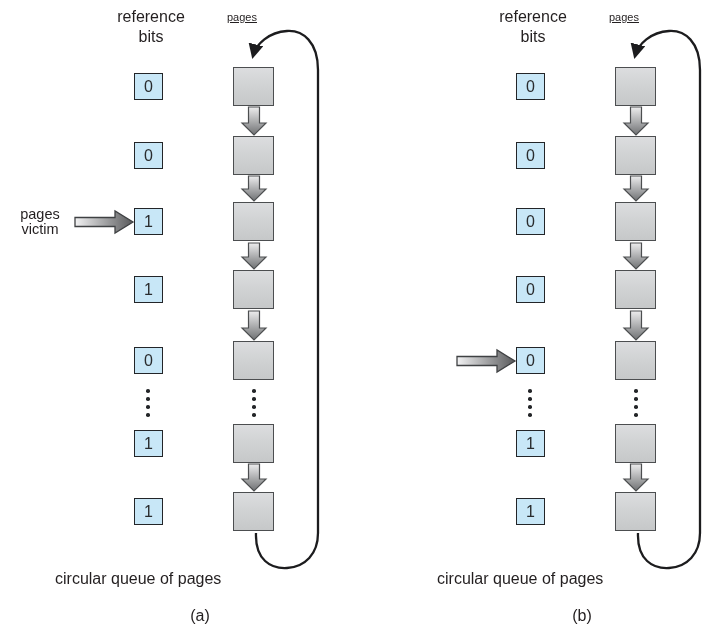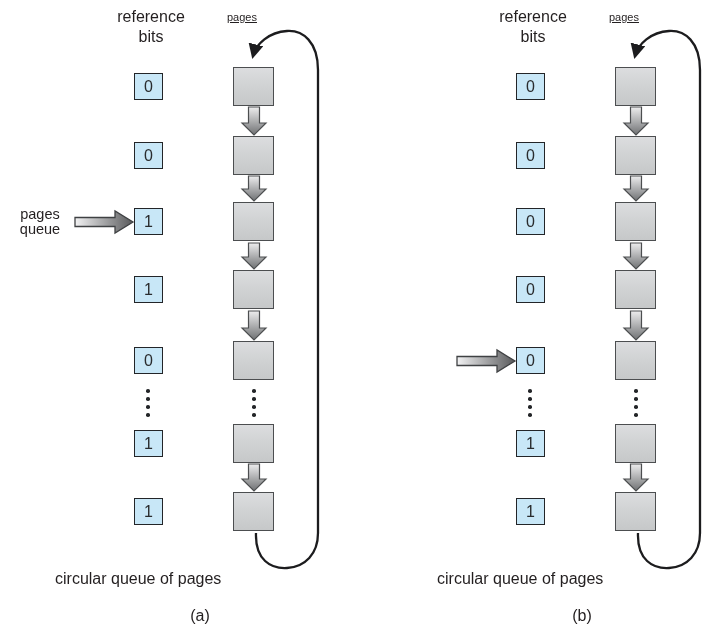--- a/index.html
+++ b/index.html
@@ -56,21 +56,21 @@
     </svg>
 
     <div class="hdr-ref">
       <span style="display:block">reference</span>
       <span style="display:block">bits</span>
     </div>
     <div class="hdr-pages">pages</div>
 
     <div class="next-victim">
       <span style="display:block">pages</span>
-      <span style="display:block">queue</span>
+      <span style="display:block">victim</span>
     </div>
 
     <div class="bit" style="top:73px">0</div>
     <div class="bit" style="top:142px">0</div>
     <div class="bit" style="top:208px">1</div>
     <div class="bit" style="top:276px">1</div>
     <div class="bit" style="top:347px">0</div>
     <div class="bit" style="top:430px">1</div>
     <div class="bit" style="top:498px">1</div>
 

